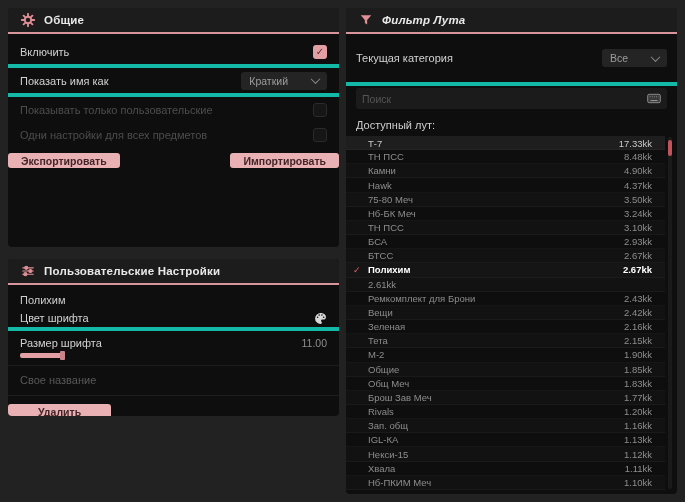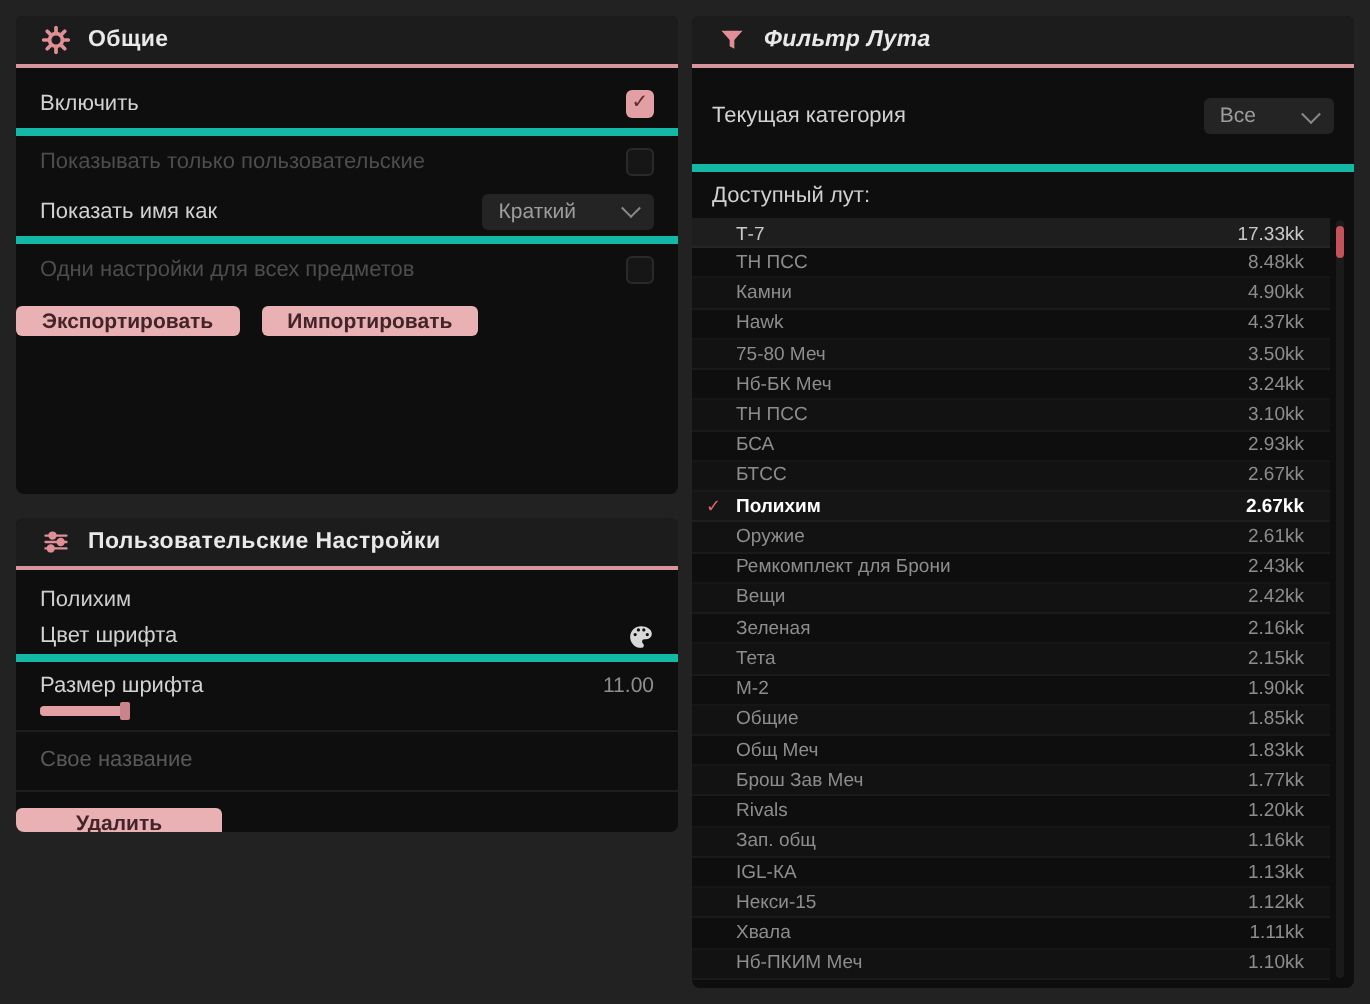--- a/index.html
+++ b/index.html
@@ -48,21 +48,21 @@
     display:flex; align-items:center; gap:24px; padding:0 8px;
     font-size:10.5px; color:#9d9d9d; cursor:default;
   }
   .chev { width:7px; height:7px; border-right:1.5px solid #8a8a8a; border-bottom:1.5px solid #8a8a8a; transform:rotate(45deg) translate(-1px,-1px); }
 
   .btn {
     background:#e9b1b3; color:#432529; border:none; border-radius:3px;
     font-size:10.5px; font-weight:bold; padding:3px 13px; height:15px;
     line-height:1; font-family:inherit; cursor:pointer;
   }
-  .btn-row { display:flex; justify-content:flex-start; gap:11px; padding:6px 0 8px; }
+  .btn-row { display:flex; justify-content:space-between; gap:11px; padding:6px 0 8px; }
 
   
   #panel-general { height:239px; }
   #panel-general .panel-body { padding-top:5px; }
   #panel-general .srow.tall { min-height:29px; }
 
   
   #panel-custom { margin-top:12px; height:157px; }
   .item-name-label { font-size:11px; color:#cdcdcd; padding:9px 12px 3px; }
   .palette-icon, .kbd-icon { display:block; }
@@ -112,30 +112,30 @@
         <circle cx="12" cy="12" r="5.5"></circle>
         <path d="M12 1.5v3.5M12 19v3.5M1.5 12H5M19 12h3.5M4.5 4.5L7 7M17 17l2.5 2.5M19.5 4.5L17 7M7 17l-2.5 2.5"></path>
       </svg>
       <span class="panel-title">Общие</span>
     </div>
     <div class="panel-body">
       <div class="srow tall bordered">
         <span class="srow-label">Включить</span>
         <span class="checkbox checked">✓</span>
       </div>
-      <div class="srow disabled">
-        <span class="srow-label">Показывать только пользовательские</span>
-        <span class="checkbox empty"></span>
-      </div>
       <div class="srow tall bordered">
         <span class="srow-label">Показать имя как</span>
         <span class="dropdown">
           <span>Краткий</span>
           <span class="chev"></span>
         </span>
+      </div>
+      <div class="srow disabled">
+        <span class="srow-label">Показывать только пользовательские</span>
+        <span class="checkbox empty"></span>
       </div>
       <div class="srow disabled">
         <span class="srow-label">Одни настройки для всех предметов</span>
         <span class="checkbox empty"></span>
       </div>
       <div class="btn-row">
         <button class="btn">Экспортировать</button>
         <button class="btn">Импортировать</button>
       </div>
     </div>
@@ -186,20 +186,27 @@
       <span class="panel-title italic">Фильтр Лута</span>
     </div>
     <div class="filter-body">
       <div class="srow bordered" style="min-height:27px;padding:15px 10px">
         <span class="srow-label">Текущая категория</span>
         <span class="dropdown">
           <span>Все</span>
           <span class="chev"></span>
         </span>
       </div>
+      <div class="search-wrap">
+        <input class="search-input" type="text" placeholder="Поиск" style="">
+        <svg class="kbd-icon" width="14" height="11" viewBox="0 0 20 14" fill="none" stroke="#8c8c8c" stroke-width="1.4">
+          <rect x="1" y="1" width="18" height="12" rx="2" fill="#3a3a3a"></rect>
+          <path d="M4 4.5h1M7 4.5h1M10 4.5h1M13 4.5h1M16 4.5h0.5M5 10h10" stroke="#9d9d9d"></path>
+        </svg>
+      </div>
       <div class="list-label">Доступный лут:</div>
       <div class="loot-wrap">
         <div class="loot-list">
             <div class="loot-row hover">
               <span class="row-check"></span>
               <span class="loot-name">Т-7</span>
               <span class="loot-value">17.33kk</span>
             </div>
             <div class="loot-row">
               <span class="row-check"></span>
@@ -241,21 +248,20 @@
               <span class="loot-name">БТСС</span>
               <span class="loot-value">2.67kk</span>
             </div>
             <div class="loot-row checked">
               <span class="row-check">✓</span>
               <span class="loot-name">Полихим</span>
               <span class="loot-value">2.67kk</span>
             </div>
             <div class="loot-row">
               <span class="row-check"></span>
-              <span class="loot-name">Оружие</span>
               <span class="loot-value">2.61kk</span>
             </div>
             <div class="loot-row">
               <span class="row-check"></span>
               <span class="loot-name">Ремкомплект для Брони</span>
               <span class="loot-value">2.43kk</span>
             </div>
             <div class="loot-row">
               <span class="row-check"></span>
               <span class="loot-name">Вещи</span>

